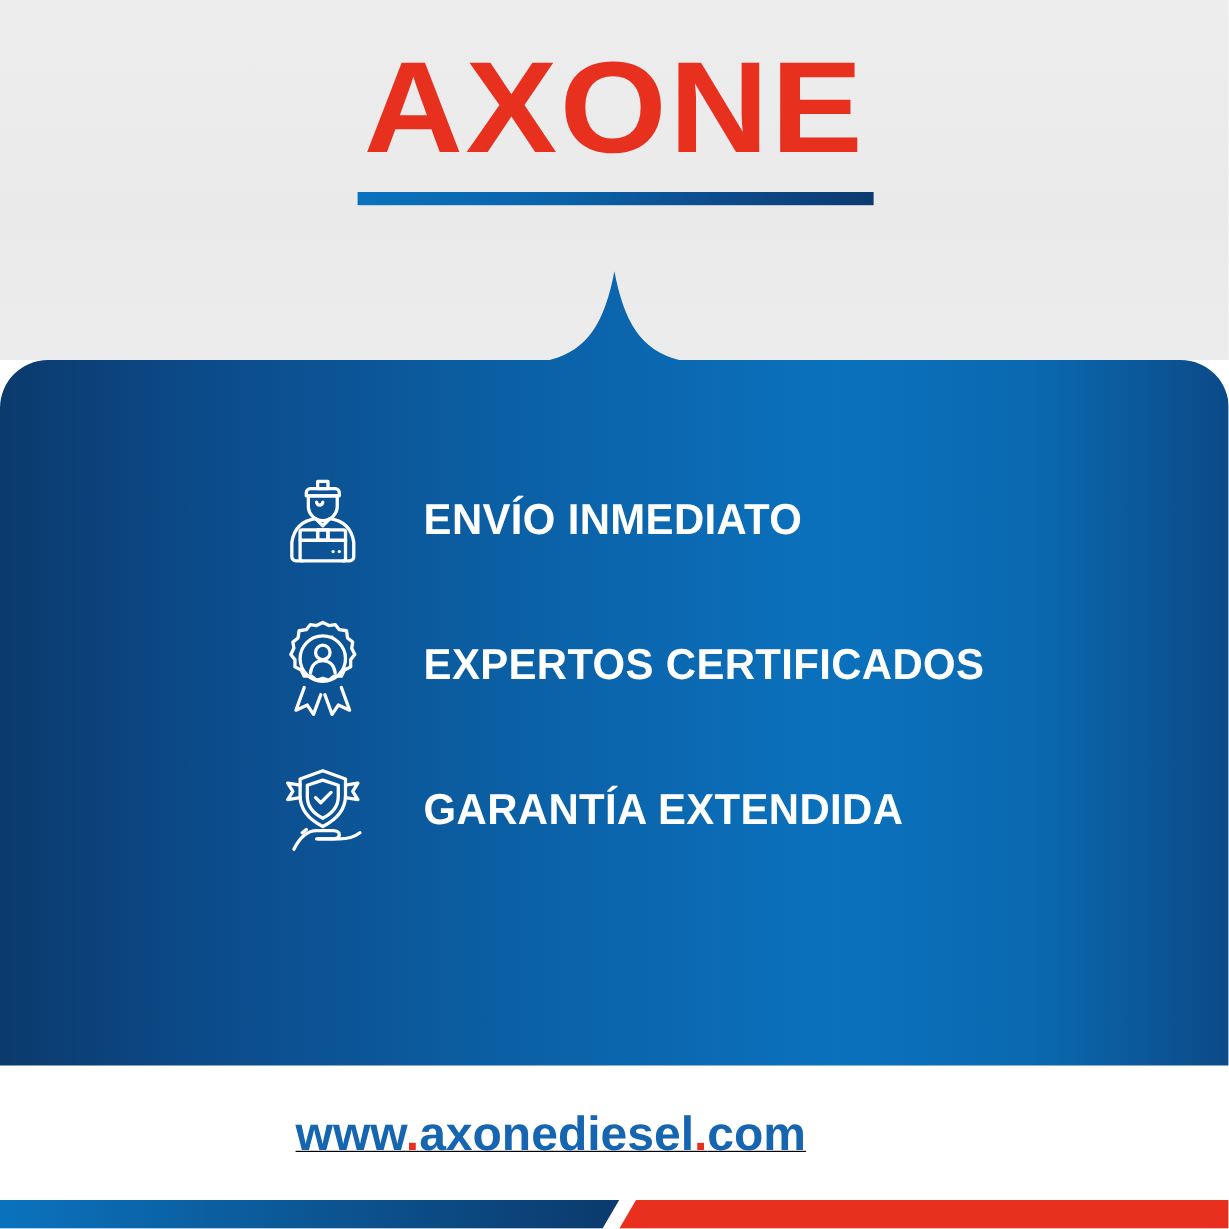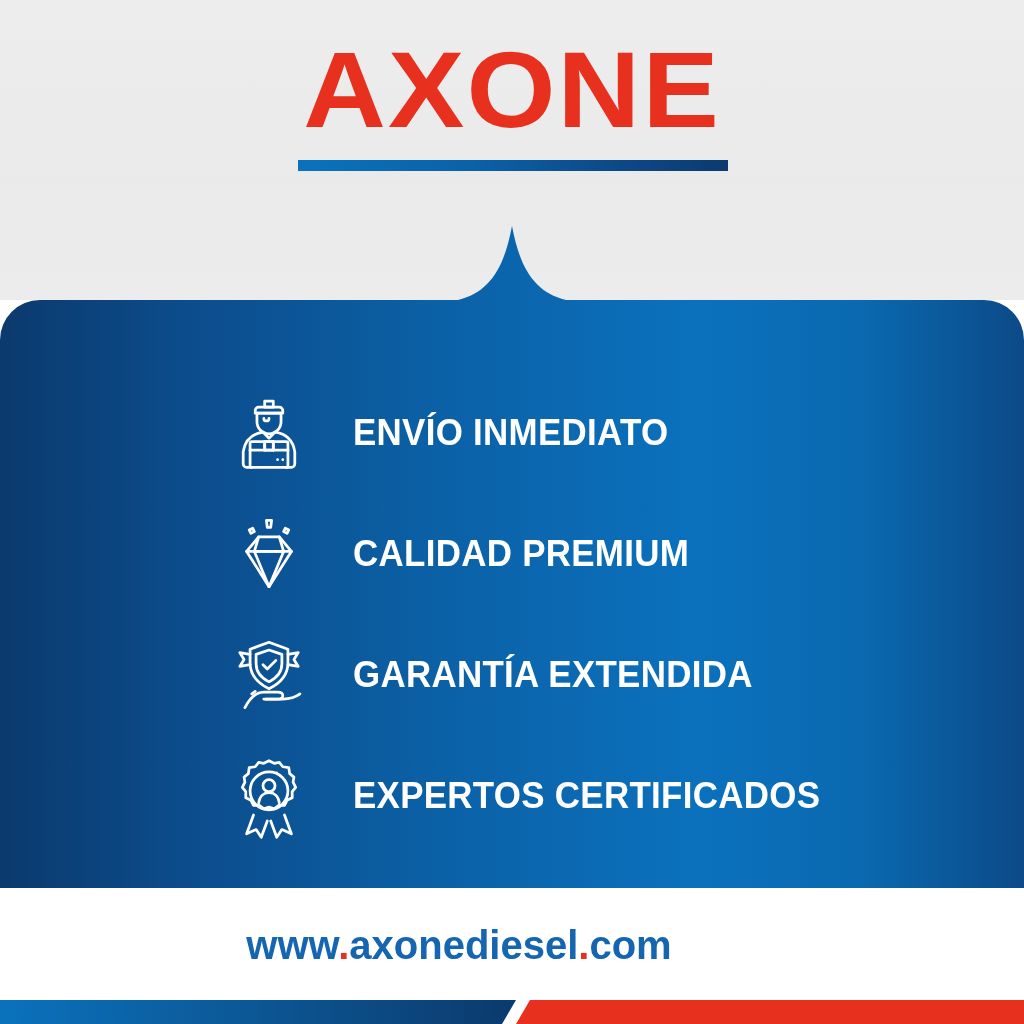--- a/index.html
+++ b/index.html
@@ -101,20 +101,21 @@
     white-space: nowrap;
   }
 
   
   .site-wrap {
     position: absolute;
     left: 0;
     top: 922px;
     width: 918px;
     text-align: center;
+    text-decoration: underline;
   }
   .site-text {
     font-family: "Liberation Sans", sans-serif;
     font-weight: bold;
     font-size: 40px;
     line-height: 46px;
     color: #1565b0;
     letter-spacing: 0px;
     white-space: nowrap;
   }
@@ -187,62 +188,49 @@
         <rect x="28" y="60" width="44" height="30" rx="2"></rect>
         <path d="M28 70 h44"></path>
         <path d="M45 60 v10 M55 60 v10"></path>
         <path d="M45 60 h10 v10 h-10 z"></path>
         <circle cx="60" cy="81" r="1.6" fill="#ffffff" stroke="none"></circle>
         <circle cx="66" cy="81" r="1.6" fill="#ffffff" stroke="none"></circle>
       </svg>
       <div class="feature-label">ENVÍO INMEDIATO</div>
     </div>
 
+
     <div class="feature-row">
       <svg class="feature-icon" viewBox="0 0 100 100" fill="none" stroke="#ffffff" stroke-width="3.2" stroke-linecap="round" stroke-linejoin="round">
-        <path d="M24 47 L38 30 h24 l14 17 L50 88 Z"></path>
-        <path d="M24 47 h52"></path>
-        <path d="M38 30 L33 47 L50 88"></path>
-        <path d="M62 30 L67 47 L50 88"></path>
-        <path d="M33 47 h34"></path>
-        <path d="M47 11 h6 l-1 8 h-4 z"></path>
-        <path d="M27 22 l4 -2 l2 4 l-4 2 z"></path>
-        <path d="M73 22 l-4 -2 l-2 4 l4 2 z"></path>
+        <path d="M50 9
+                 l6 3 l6 -1 l4 5 l7 1 l1 7 l5 4 l-1 6 l3 6 l-4 5 l0 7 l-6 3 l-3 6 l-7 0 l-5 4 l-6 -2 l-6 2 l-5 -4 l-7 0 l-3 -6 l-6 -3 l0 -7 l-4 -5 l3 -6 l-1 -6 l5 -4 l1 -7 l7 -1 l4 -5 l6 1 Z"></path>
+        <circle cx="50" cy="44" r="22"></circle>
+        <circle cx="50" cy="38" r="7"></circle>
+        <path d="M38 58 c1 -8 6 -12 12 -12 c6 0 11 4 12 12"></path>
+        <circle cx="59" cy="23" r="1.4" fill="#ffffff" stroke="none"></circle>
+        <path d="M32 72 L24 94 l11 -5 l6 9 l7 -19"></path>
+        <path d="M68 72 L76 94 l-11 -5 l-6 9 l-7 -19"></path>
       </svg>
-      <div class="feature-label">CALIDAD PREMIUM</div>
+      <div class="feature-label">EXPERTOS CERTIFICADOS</div>
     </div>
 
     <div class="feature-row">
       <svg class="feature-icon" viewBox="0 0 100 100" fill="none" stroke="#ffffff" stroke-width="3.2" stroke-linecap="round" stroke-linejoin="round">
         <path d="M50 12 L72 20 v16 c0 14 -10 24 -22 30 c-12 -6 -22 -16 -22 -30 V20 Z"></path>
         <path d="M50 21 L65 26 v11 c0 10 -7 17 -15 21 c-8 -4 -15 -11 -15 -21 V26 Z"></path>
         <path d="M43 38 l5 5 l10 -10"></path>
         <path d="M28 26 L16 24 l5 8 l-5 8 l12 -2"></path>
         <path d="M72 26 L84 24 l-5 8 l5 8 l-12 -2"></path>
         <path d="M22 88 C 28 76, 36 70, 44 70 h16 c4 0 6 2 6 4 c0 3 -3 4 -6 4 H46"></path>
         <path d="M44 78 h22 c10 0 16 -3 20 -6"></path>
         <path d="M30 72 l4 -3"></path>
       </svg>
       <div class="feature-label">GARANTÍA EXTENDIDA</div>
     </div>
 
-    <div class="feature-row">
-      <svg class="feature-icon" viewBox="0 0 100 100" fill="none" stroke="#ffffff" stroke-width="3.2" stroke-linecap="round" stroke-linejoin="round">
-        <path d="M50 9
-                 l6 3 l6 -1 l4 5 l7 1 l1 7 l5 4 l-1 6 l3 6 l-4 5 l0 7 l-6 3 l-3 6 l-7 0 l-5 4 l-6 -2 l-6 2 l-5 -4 l-7 0 l-3 -6 l-6 -3 l0 -7 l-4 -5 l3 -6 l-1 -6 l5 -4 l1 -7 l7 -1 l4 -5 l6 1 Z"></path>
-        <circle cx="50" cy="44" r="22"></circle>
-        <circle cx="50" cy="38" r="7"></circle>
-        <path d="M38 58 c1 -8 6 -12 12 -12 c6 0 11 4 12 12"></path>
-        <circle cx="59" cy="23" r="1.4" fill="#ffffff" stroke="none"></circle>
-        <path d="M32 72 L24 94 l11 -5 l6 9 l7 -19"></path>
-        <path d="M68 72 L76 94 l-11 -5 l-6 9 l-7 -19"></path>
-      </svg>
-      <div class="feature-label">EXPERTOS CERTIFICADOS</div>
-    </div>
-
   </div>
 
   <div class="site-wrap">
     <span class="site-text"><span>www</span><span class="site-dot">.</span><span>axonediesel</span><span class="site-dot">.</span><span>com</span></span>
   </div>
 
   <svg class="footer-svg" viewBox="0 0 1024 40" preserveAspectRatio="none">
     <defs>
       <linearGradient id="footLeft" x1="0" y1="0" x2="1" y2="0">
         <stop offset="0%" stop-color="#0a72bd"></stop>

